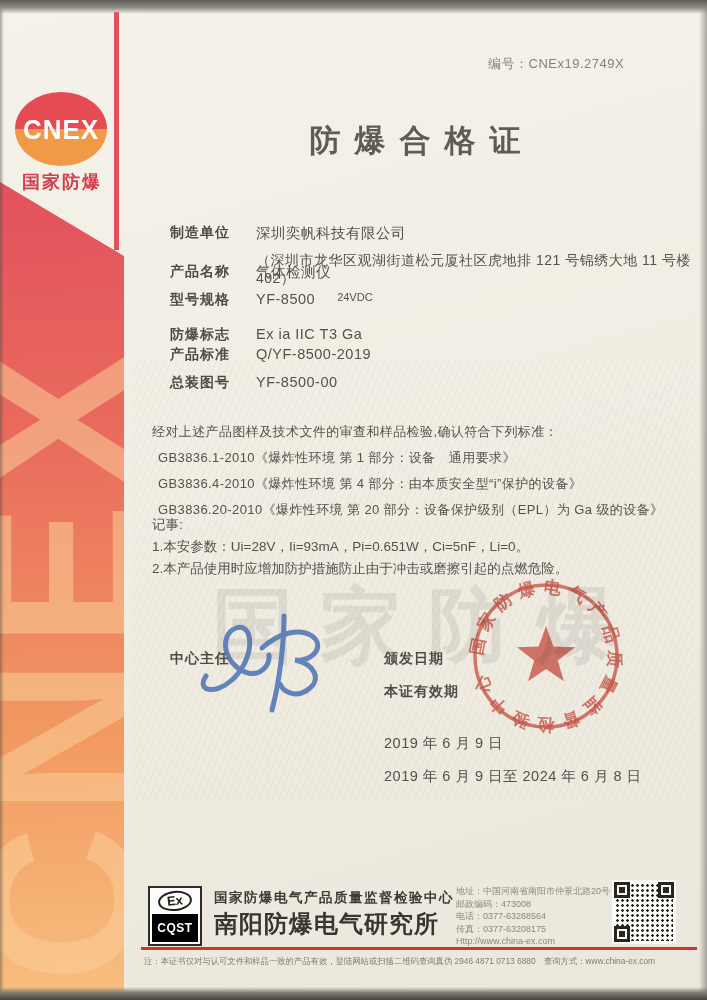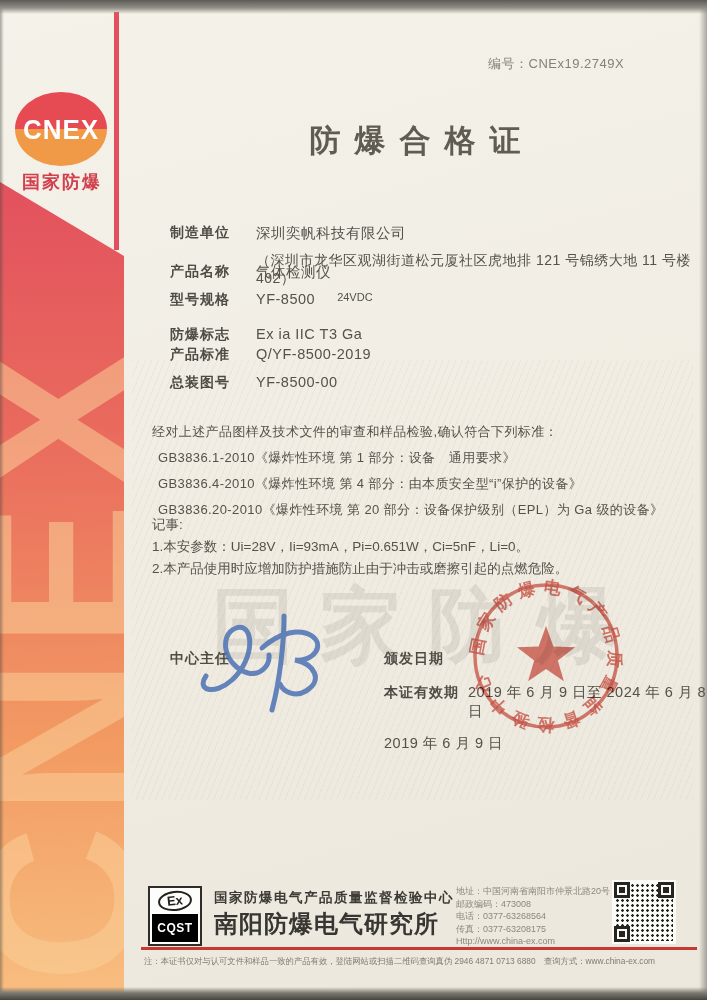--- a/index.html
+++ b/index.html
@@ -163,21 +163,21 @@
       <path d="M14,84 C4,98 22,104 40,88 C64,66 62,30 44,36 C26,43 32,74 56,81 C68,84 78,74 77,63"></path>
       <path d="M70,56 C88,40 108,36 120,44 C133,53 122,70 103,68 C122,72 132,88 114,99 C104,105 92,101 88,92"></path>
       <path d="M92,24 C92,50 88,88 80,118"></path>
     </g>
   </svg>
 
   <div class="app-row" style="top:650px;flex-direction:column;">
     <span class="app-lbl">颁发日期</span>
     <span class="app-val">2019 年 6 月 9 日</span>
   </div>
-  <div class="app-row" style="top:683px;">
+  <div class="app-row" style="top:683px;flex-direction:column;">
     <span class="app-lbl">本证有效期</span>
     <span class="app-val">2019 年 6 月 9 日至 2024 年 6 月 8 日</span>
   </div>
 
   <svg class="stamp" width="176" height="176" viewBox="0 0 176 176">
     <defs>
       <path id="ringpath" d="M88,88 m-63,0 a63,63 0 1,1 126,0 a63,63 0 1,1 -126,0"></path>
     </defs>
     <circle cx="88" cy="88" r="71" fill="none" stroke="rgba(207,74,62,0.78)" stroke-width="3.5"></circle>
     <text font-size="17" font-weight="bold" letter-spacing="7" fill="rgba(207,74,62,0.8)">

